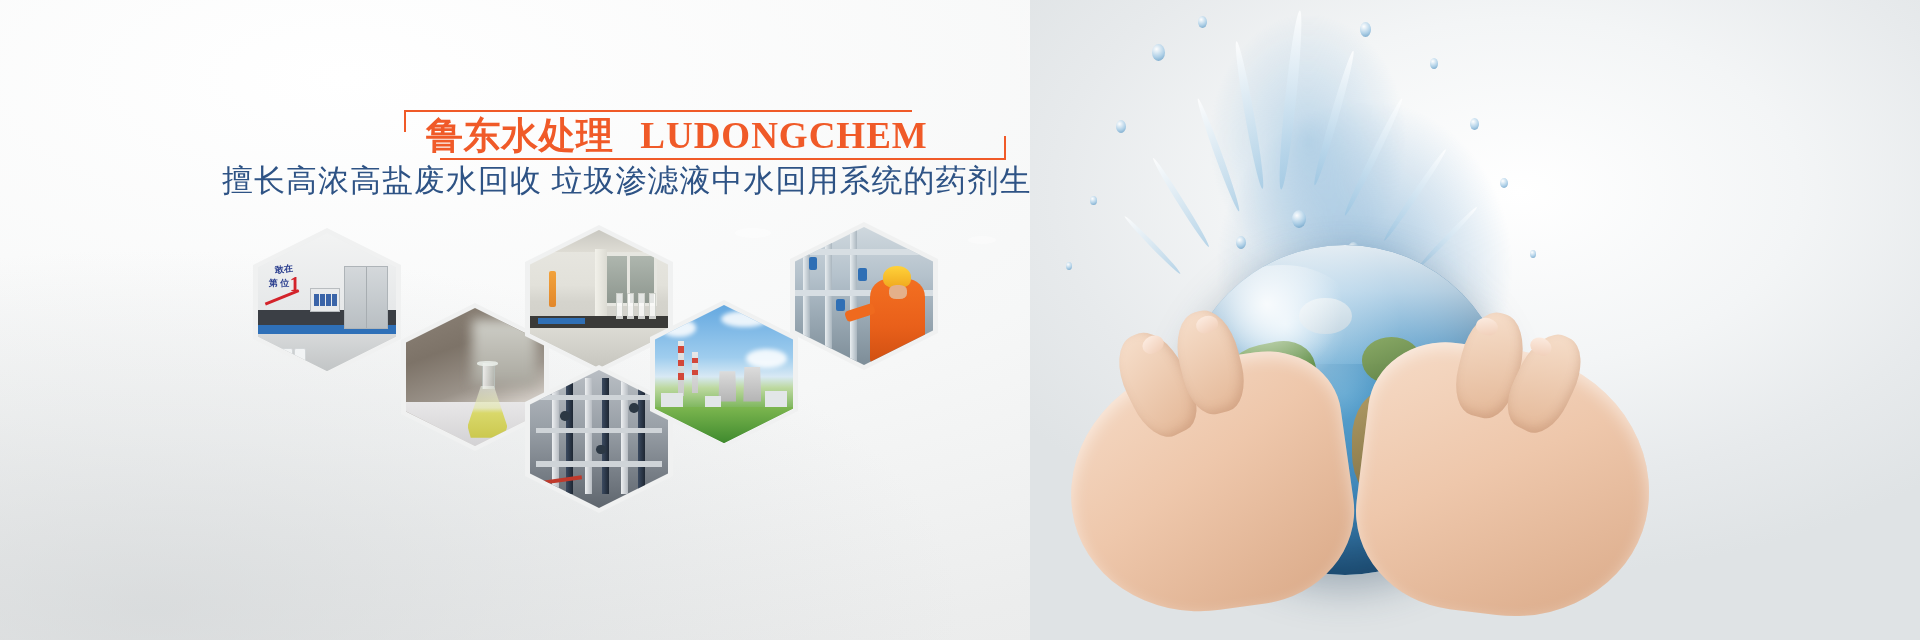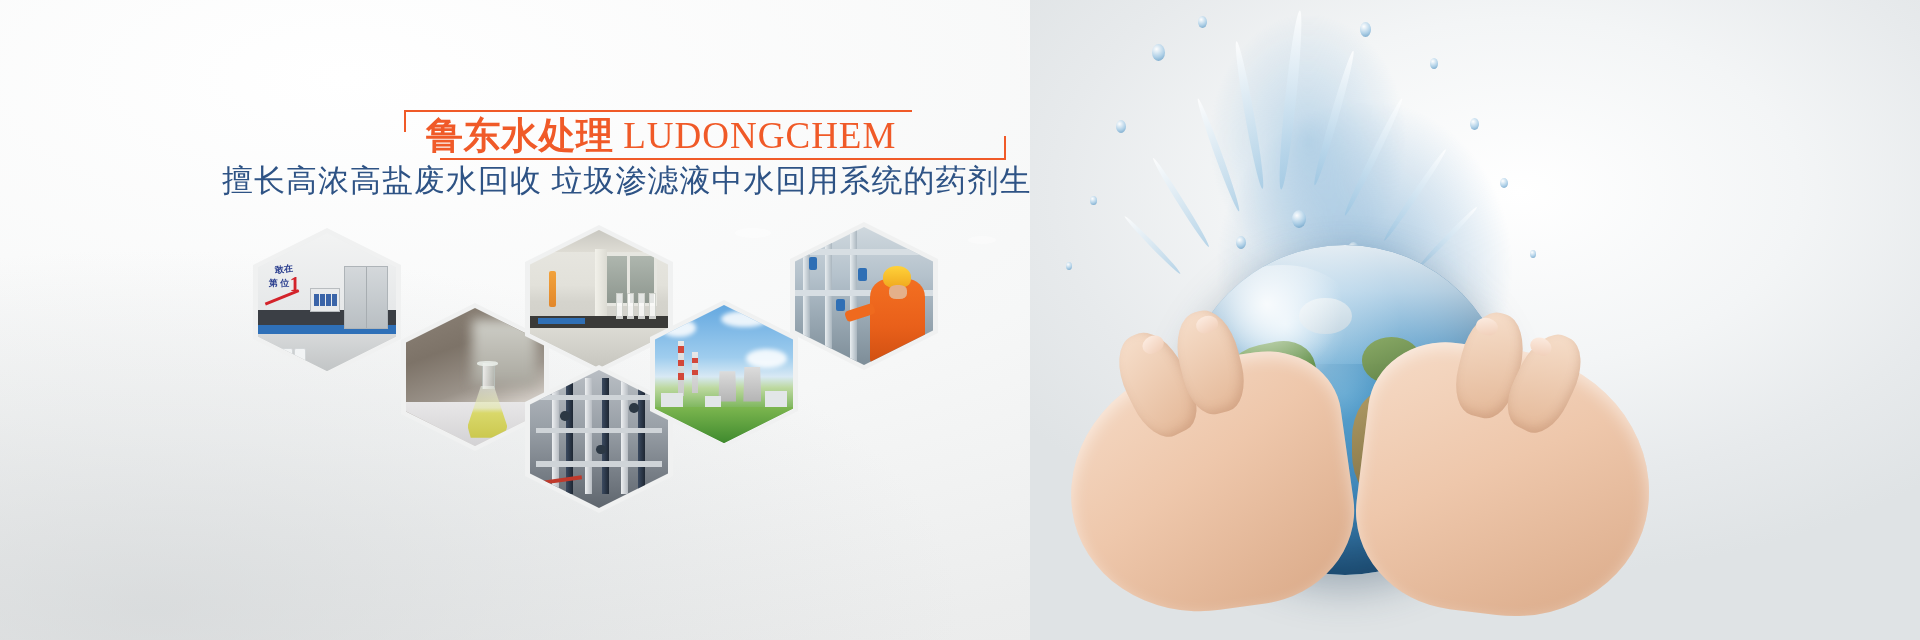--- a/index.html
+++ b/index.html
@@ -41,21 +41,21 @@
   }
   .br-right{
     position:absolute;left:600px;top:32px;width:2px;height:24px;background:#f05a28;
   }
   .title-text{
     position:absolute;left:22px;top:10px;
     font-family:"Liberation Serif","DejaVu Serif",serif;
     font-size:37px;line-height:44px;font-weight:700;
     color:#f05a28;letter-spacing:.5px;white-space:nowrap;
   }
-  .title-text .en{font-weight:400;letter-spacing:1px;}
+  .title-text .en{font-weight:700;letter-spacing:1px;margin-left:17px;}
 
   
   .subtitle{
     position:absolute;left:222px;top:160px;width:900px;
     font-size:31px;line-height:42px;color:#2e5385;
     letter-spacing:1px;white-space:nowrap;font-weight:400;
   }
 
   
   .hexes{position:absolute;left:0;top:0;width:1100px;height:640px;}

